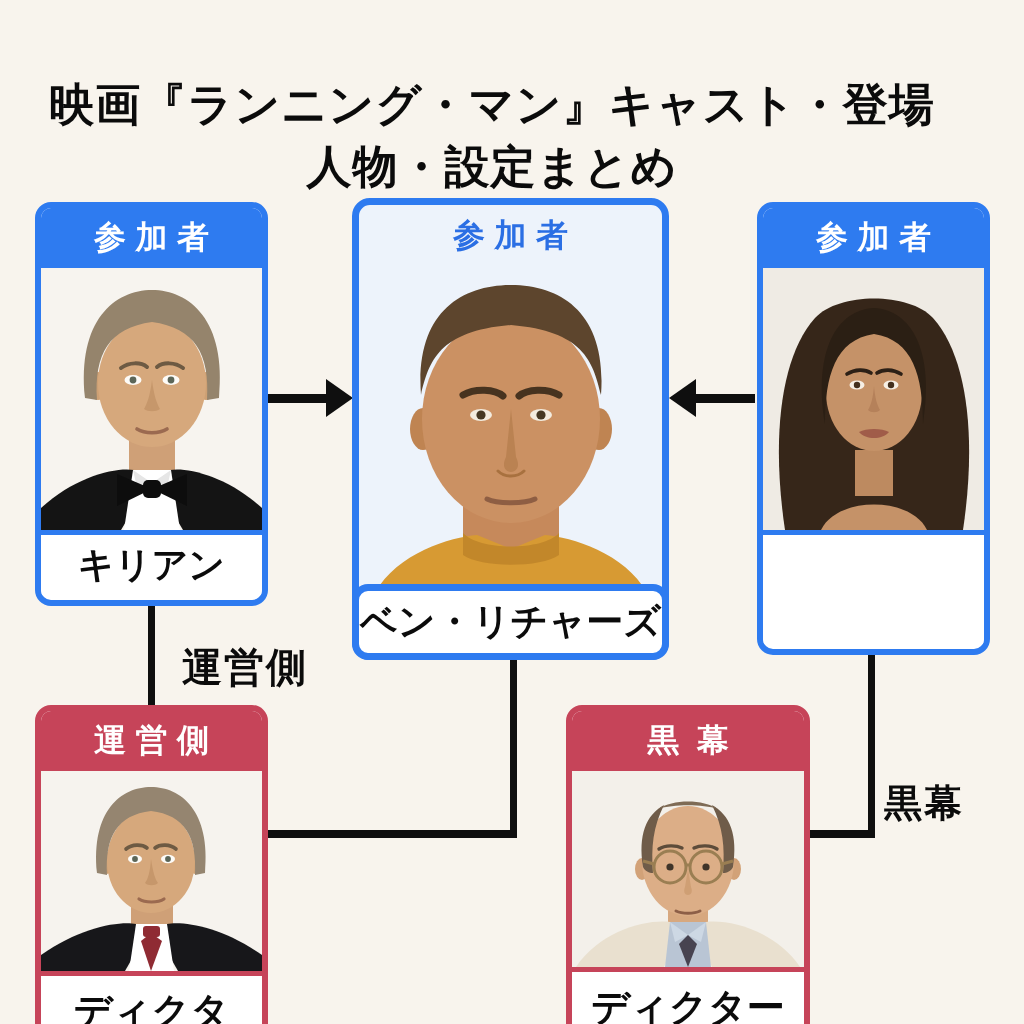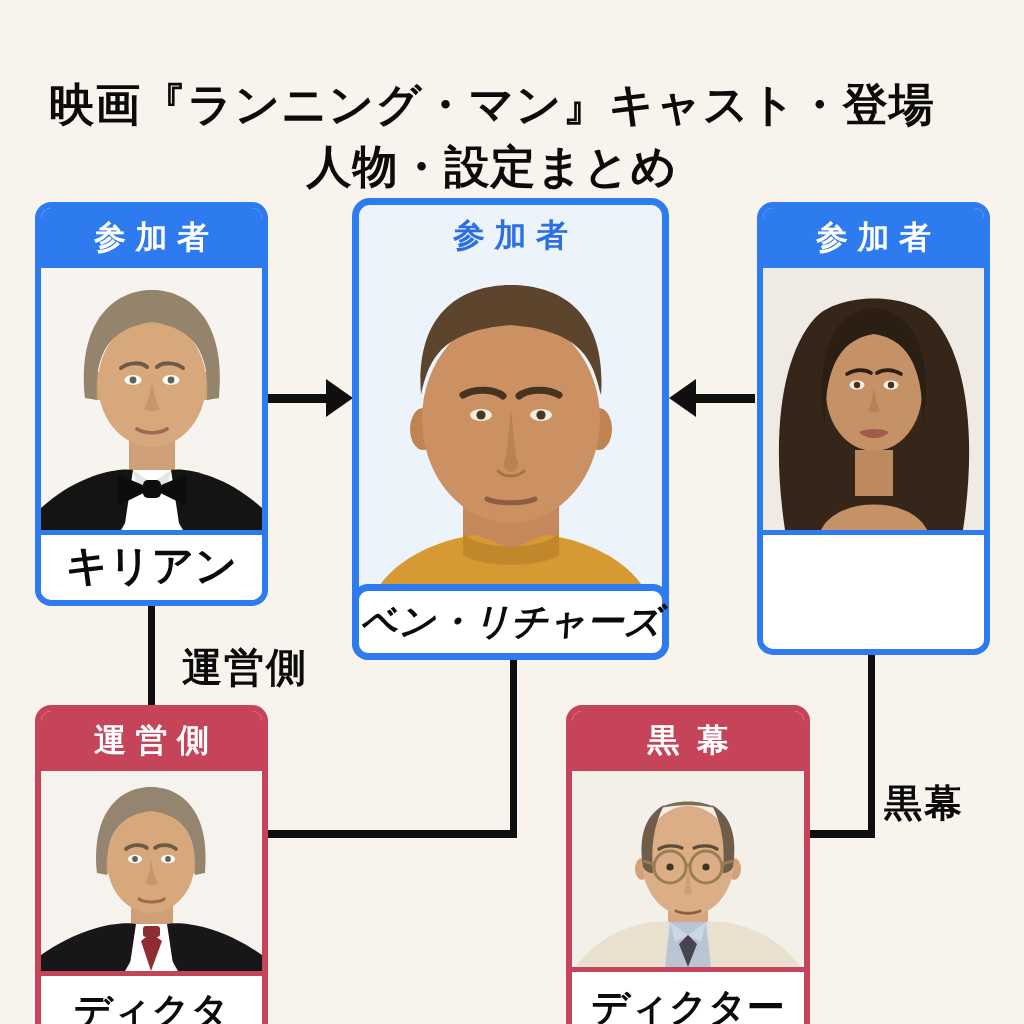--- a/index.html
+++ b/index.html
@@ -39,39 +39,39 @@
   .hdr span{letter-spacing:.30em;padding-left:.30em;}
   .photo{display:block;width:100%;background:#f5f3ef;}
   .divider-b{height:5px;background:var(--blue);}
   .divider-r{height:5px;background:var(--red);}
   .nameplate{
     display:flex;align-items:center;justify-content:center;flex-direction:column;
     font-weight:bold;color:#0b0b0b;background:#fff;
   }
   
   .card-killian{left:35px;top:202px;width:233px;height:404px;}
-  .card-killian .nameplate{height:61px;font-size:42px;}
+  .card-killian .nameplate{height:61px;font-size:36px;}
   .card-amber{left:757px;top:202px;width:233px;height:453px;}
   .card-amber .nameplate{height:110px;font-size:34px;line-height:1.42;}
   .card-ben{
     left:352px;top:198px;width:317px;height:462px;
     border:7px solid var(--blue);border-radius:18px;background:var(--pale-blue);
     position:absolute;overflow:visible;
   }
   .card-ben .hdr-ben{
     height:62px;display:flex;align-items:center;justify-content:center;
     color:var(--blue-text);font-weight:bold;font-size:32px;
   }
   .card-ben .hdr-ben span{letter-spacing:.30em;padding-left:.30em;}
   .card-ben .photo-ben{position:absolute;left:0;top:62px;width:303px;height:326px;}
   .card-ben .nameplate-ben{
     position:absolute;left:-7px;right:-7px;bottom:-7px;height:76px;
     background:#fff;border:7px solid var(--blue);border-radius:16px;
     display:flex;align-items:center;justify-content:center;
-    font-weight:bold;font-size:37px;color:#0b0b0b;font-style:italic;
+    font-weight:bold;font-size:37px;color:#0b0b0b;
   }
   .card-dikta{left:35px;top:705px;width:233px;height:340px;}
   .card-dikta .nameplate{height:70px;font-size:38px;justify-content:flex-start;padding-top:10px;}
   .card-dictor{left:566px;top:705px;width:244px;height:340px;}
   .card-dictor .nameplate{height:74px;font-size:38px;justify-content:flex-start;padding-top:10px;}
   .card-dictor .hdr span{letter-spacing:.55em;padding-left:.55em;}
   
   .line{position:absolute;background:var(--ink);}
   .arrow-shaft{position:absolute;height:9px;background:var(--ink);}
   .arrow-head-right{

